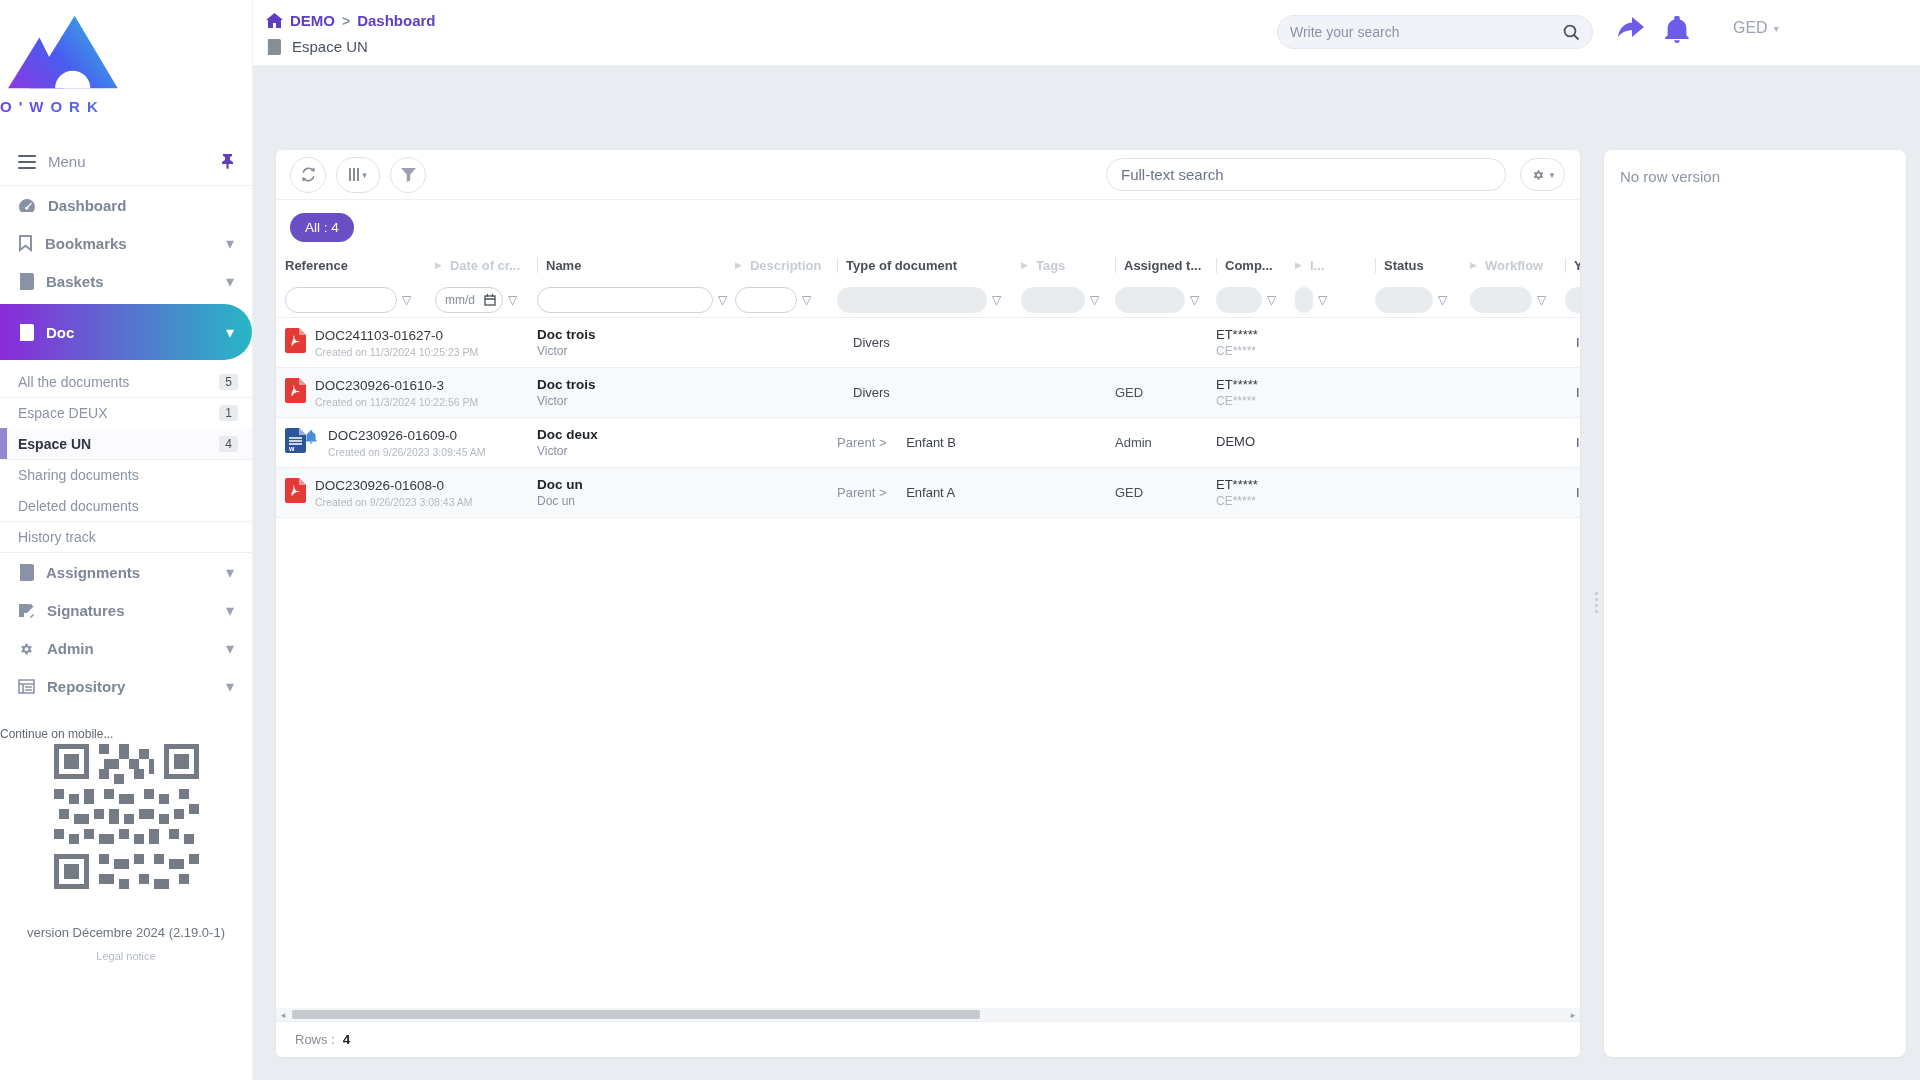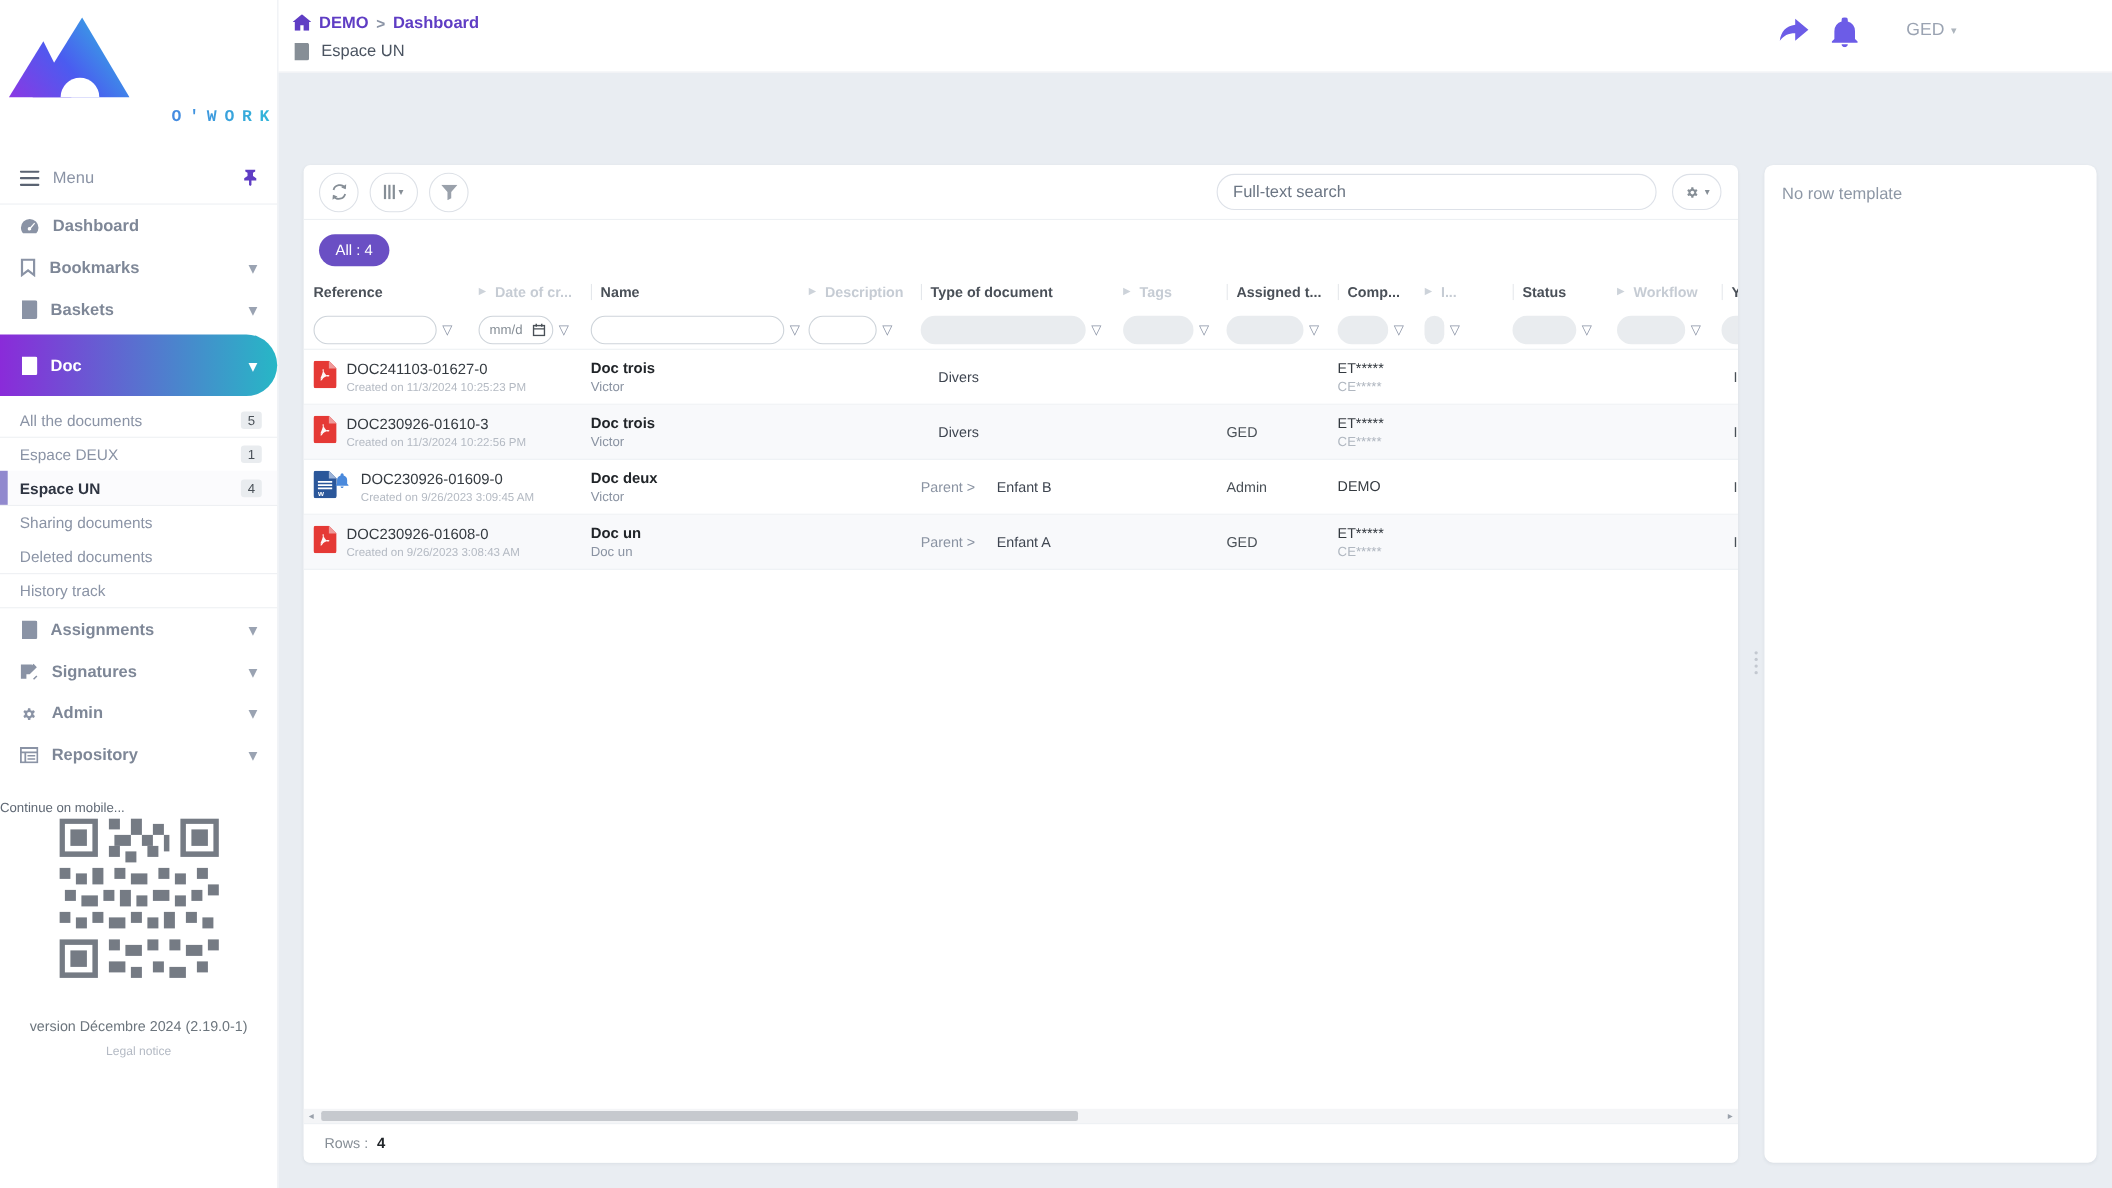--- a/index.html
+++ b/index.html
@@ -4,21 +4,21 @@
 <style>
   * { margin:0; padding:0; box-sizing:border-box; }
   html,body { width:1920px; height:1080px; overflow:hidden; background:#e9edf2;
     font-family:"Liberation Sans", sans-serif; color:#495057; }
   .glyph { font-family:"DejaVu Sans", sans-serif; }
   .page { position:relative; width:1920px; height:1080px; }
 
   
   .sidebar { position:absolute; left:0; top:0; width:253px; height:1080px; background:#fff;
     border-right:1px solid #eef0f4; z-index:5; }
-  .logo-block { height:138px; text-align:right; padding-top:10px;font-family:Liberation Mono, monospace; }
+  .logo-block { height:138px; text-align:left; padding-top:10px; }
   .logo-text { font-size:15px; font-weight:bold; letter-spacing:7px;
     background:linear-gradient(90deg,#6a3ef0,#2fb8d8); -webkit-background-clip:text;
     background-clip:text; color:transparent; margin-top:-4px; }
   .menu-row { height:48px; display:flex; align-items:center; padding:0 18px;
     border-bottom:1px solid #edf0f3; }
   .menu-row .label { color:#8a93a5; font-size:15px; margin-left:12px; flex:1; }
   .nav-item { height:38px; display:flex; align-items:center; padding:0 18px; cursor:pointer; }
   .nav-item .label { color:#7e8797; font-size:15px; font-weight:bold; margin-left:12px; flex:1; }
   .nav-item .chev { color:#9aa3b2; }
   .nav-item.active { height:56px; margin:4px 0 6px 0;
@@ -341,20 +341,27 @@
       <span class="crumb-sep">&gt;</span>
       <span class="crumb-cur">Dashboard</span>
     </div>
     <div class="crumb-row2">
       <svg width="15" height="16" viewBox="0 0 16 17">
         <path fill="#868e96" d="M2 0h12a2 2 0 0 1 2 2v13a2 2 0 0 1-2 2H2zM4 4h8v2H4zm0 4h8v2H4z"></path>
       </svg>
       <span class="space-title">Espace UN</span>
     </div>
 
+    <div class="top-search">
+      <input type="text" placeholder="Write your search" style="">
+      <svg width="17" height="17" viewBox="0 0 17 17">
+        <circle cx="7" cy="7" r="5.4" fill="none" stroke="#4a5360" stroke-width="1.8"></circle>
+        <path d="M11 11l4.5 4.5" stroke="#4a5360" stroke-width="1.8"></path>
+      </svg>
+    </div>
 
     <span class="top-ico" style="left:1362px">
       <svg width="30" height="26" viewBox="0 0 30 26">
         <path fill="#6c5ce7" d="M29 11 17 1v5.5C8.5 7.5 4 13 3 21c3.5-4.6 7.6-6.8 14-6.8V21z"></path>
       </svg>
     </span>
     <span class="top-ico" style="left:1412px">
       <svg width="24" height="27" viewBox="0 0 20 23">
         <path fill="#6c5ce7" d="M10 23c1.3 0 2.4-1 2.4-2.3H7.6C7.6 22 8.7 23 10 23zm8-6.5v-6A7.6 7.6 0 0 0 12.4 3V2a2.4 2.4 0 0 0-4.8 0v1A7.6 7.6 0 0 0 2 10.5v6L0 18.5v1h20v-1z"></path>
       </svg>
@@ -682,17 +689,17 @@
     </section>
 
     <div class="drag-dots">
         <i></i>
         <i></i>
         <i></i>
         <i></i>
       </div>
 
     <aside class="detail-card">
-      <span class="empty-msg">No row template</span>
+      <span class="empty-msg">No row version</span>
     </aside>
   </main>
 
 </div>
 
 </body></html>

